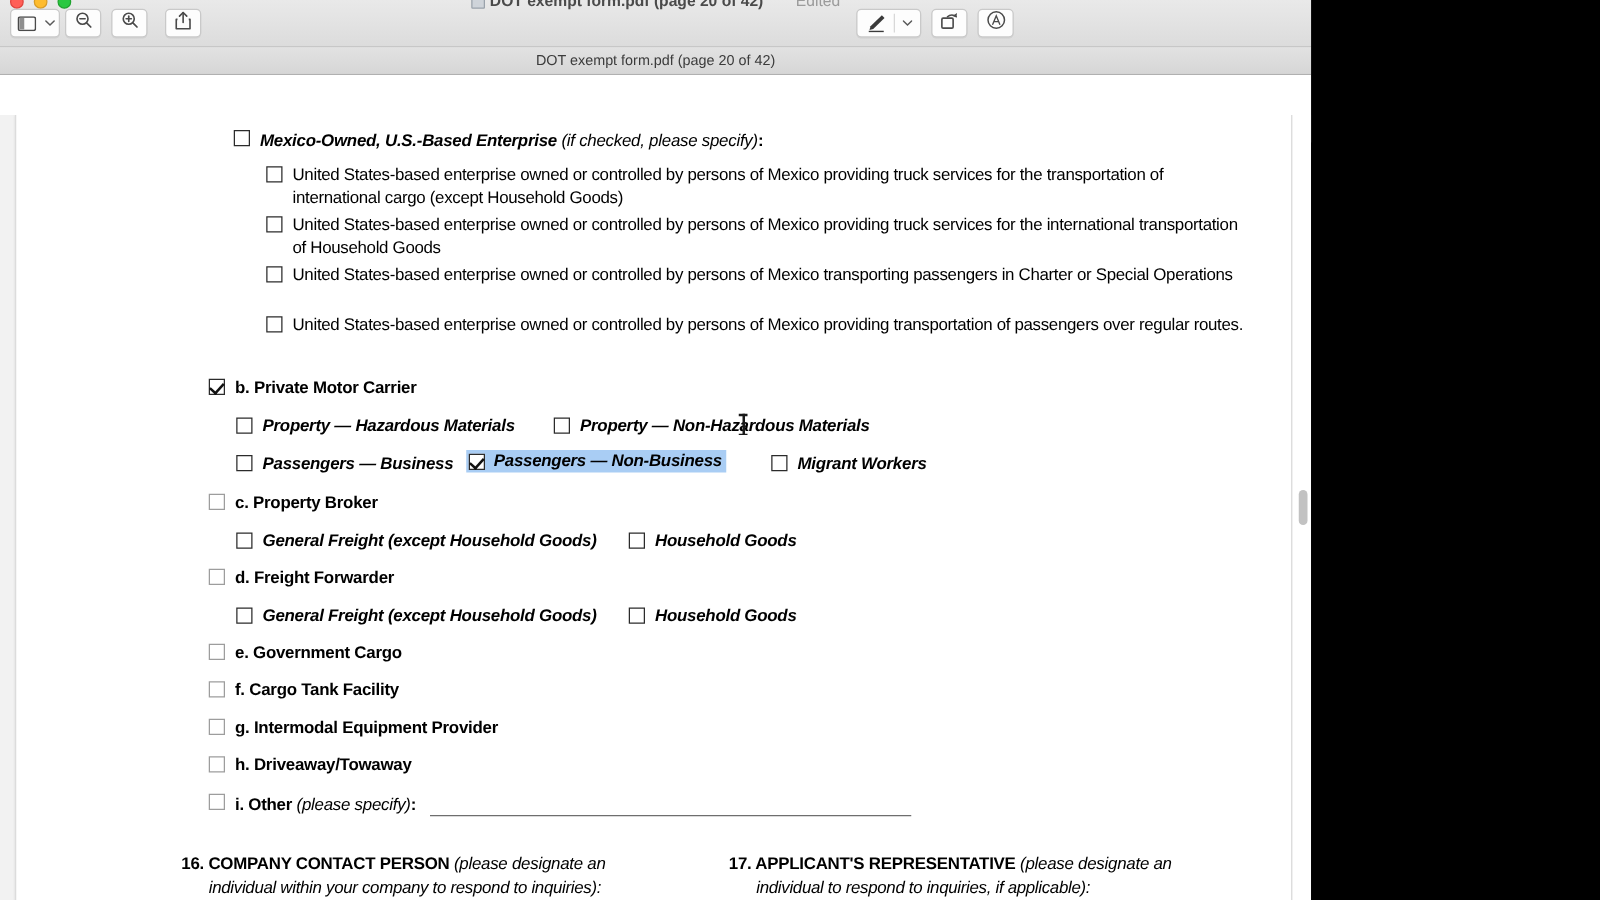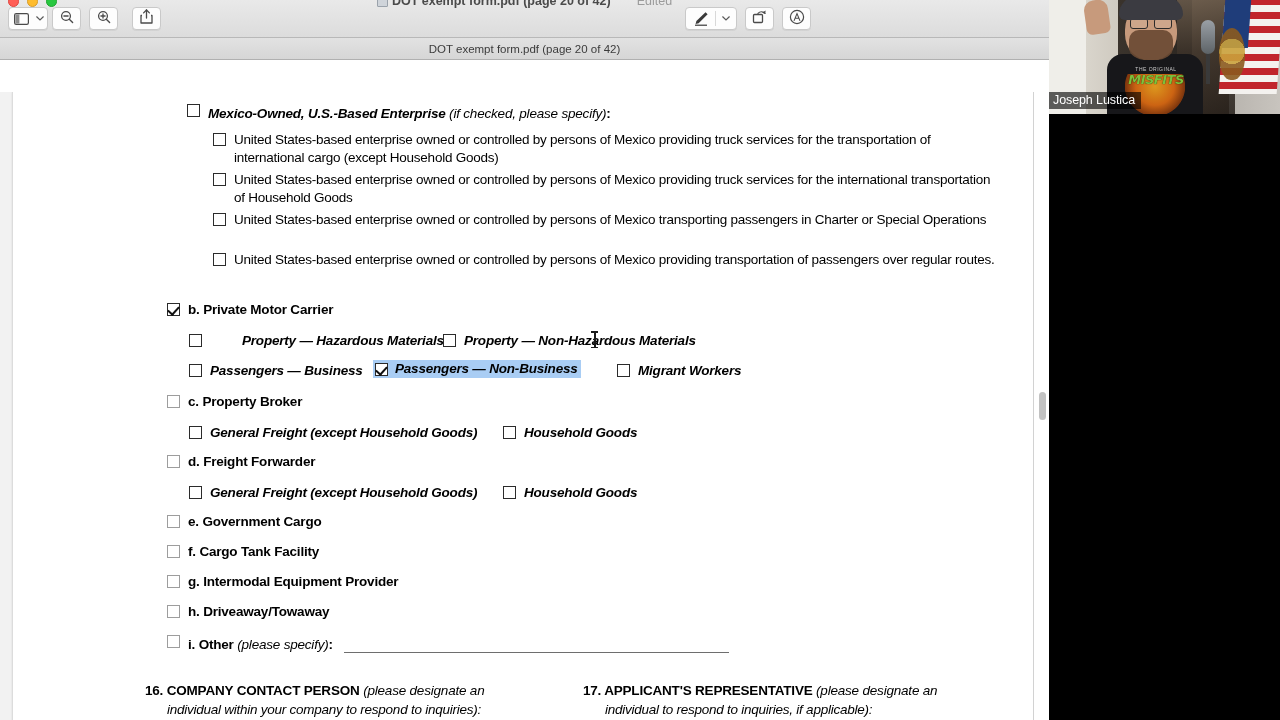--- a/index.html
+++ b/index.html
@@ -413,21 +413,21 @@
           <div class="row" style="left:200px; top:159px; width:790px;">
             <span class="cb"></span>
             <span class="lbl t-plain sub-line">United States-based enterprise owned or controlled by persons of Mexico providing transportation of passengers over regular routes.</span>
           </div>
 
           <div class="row" style="left:154px; top:209px;">
             <span class="cb checked"></span>
             <span class="lbl t-bold">b. Private Motor Carrier</span>
           </div>
 
-          <div class="row" style="left:176px; top:240px;gap:32px;">
+          <div class="row" style="left:176px; top:240px;">
             <span class="cb"></span>
             <span class="lbl t-bolditalic">Property — Hazardous Materials</span>
           </div>
           <div class="row" style="left:430px; top:240px;">
             <span class="cb"></span>
             <span class="lbl t-bolditalic">Property — Non-Hazardous Materials</span>
           </div>
 
           <div class="row" style="left:176px; top:270px;">
             <span class="cb"></span>
@@ -512,33 +512,16 @@
         <div class="scrollbar-thumb"></div>
       </div>
     </div>
 
     <div class="ibeam">
         <span></span>
       </div>
   </div>
 
   <div class="right-panel">
-    <div class="webcam">
-      <div class="cam-wall"></div>
-      <div class="cam-shelf"></div>
-      <div class="cam-flag"></div>
-      <div class="cam-guitar"></div>
-      <div class="cam-mic"></div>
-      <div class="cam-body"></div>
-      <div class="cam-shirt-art"></div>
-      <div class="cam-shirt-text">THE ORIGINAL</div>
-      <div class="cam-misfits">MISFITS</div>
-      <div class="cam-person-head"></div>
-      <div class="cam-beard"></div>
-      <div class="cam-glasses"></div>
-      <div class="cam-cap"></div>
-      <div class="cam-hand"></div>
-      <div class="cam-name">Joseph Lustica</div>
-    </div>
     <div class="black-fill"></div>
   </div>
 
 </div>
 
 </body></html>

